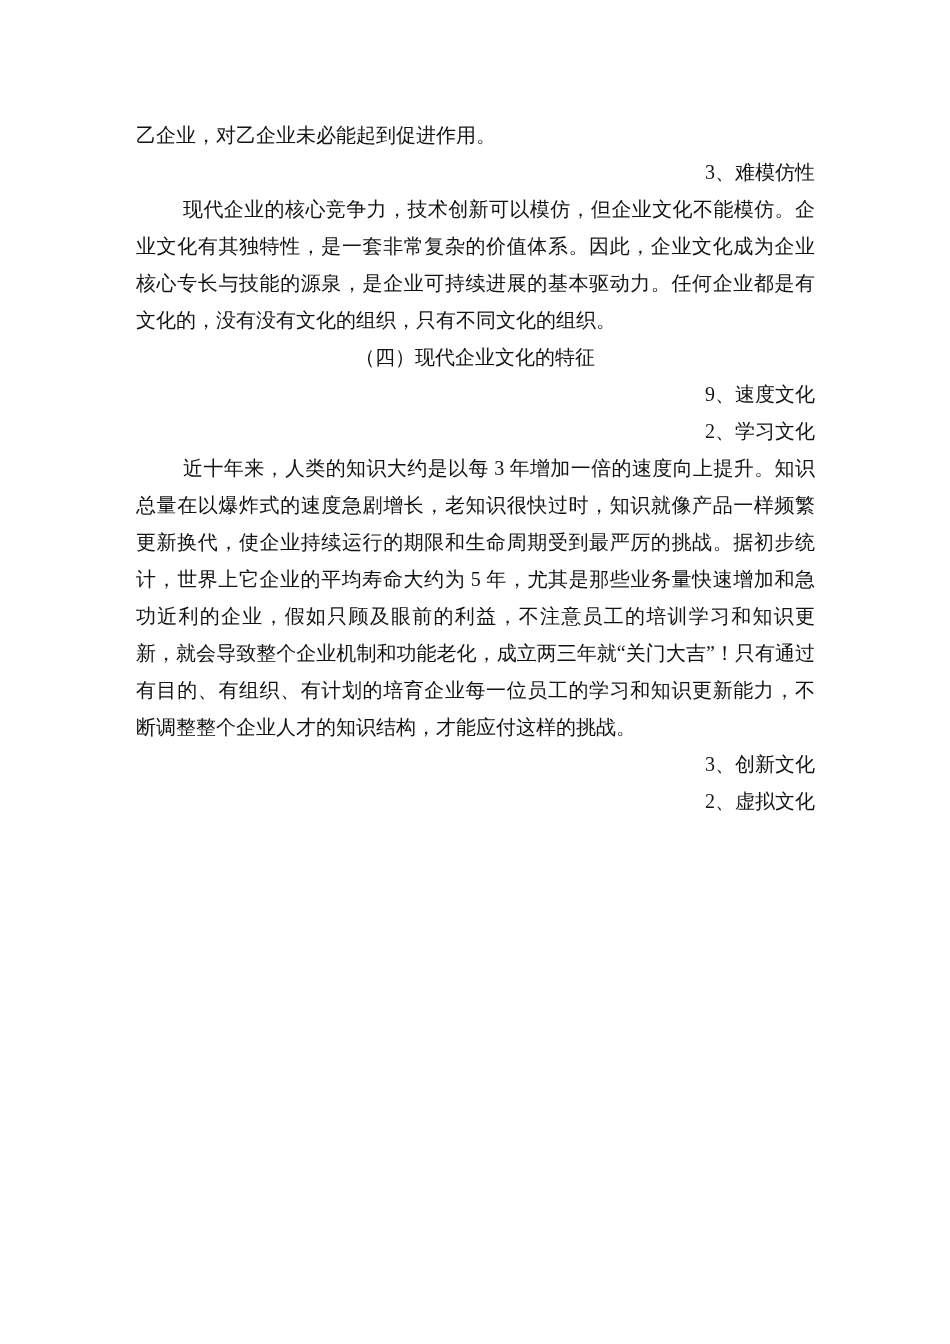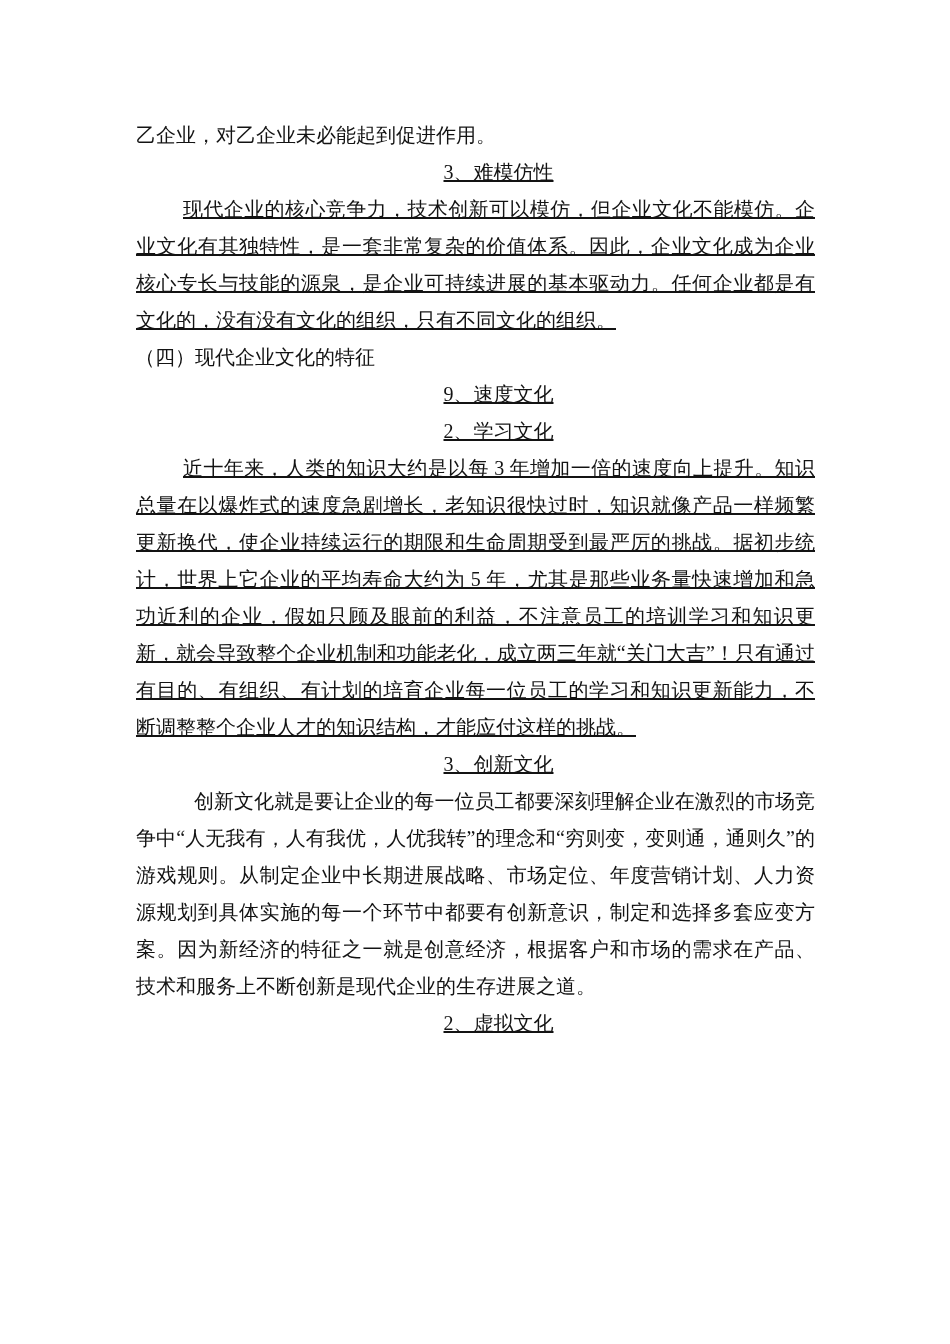--- a/index.html
+++ b/index.html
@@ -31,36 +31,34 @@
     margin: 0;
     padding: 0;
   }
   
   .para-cont {
     text-indent: 0;
   }
   
   .para {
     text-indent: 2.35em;
-    text-decoration: underline;
   }
   
   .para-deep {
     text-indent: 2.9em;
   }
   
   .h-num {
     text-indent: 2.3em;
-    text-align: center;
-    text-decoration: underline;
+    text-align: right;
   }
   
   .h-sec {
     text-indent: -0.05em;
-    text-align: left;
+    text-align: center;
   }
 </style>
 </head>
 <body>
 
 <div class="page">
   <div class="doc-content">
 
     <p class="para-cont">乙企业，对乙企业未必能起到促进作用。</p>
 
@@ -72,18 +70,17 @@
 
     <p class="h-num">9、速度文化</p>
 
 
     <p class="h-num">2、学习文化</p>
 
     <p class="para">近十年来，人类的知识大约是以每 3 年增加一倍的速度向上提升。知识总量在以爆炸式的速度急剧增长，老知识很快过时，知识就像产品一样频繁更新换代，使企业持续运行的期限和生命周期受到最严厉的挑战。据初步统计，世界上它企业的平均寿命大约为 5 年，尤其是那些业务量快速增加和急功近利的企业，假如只顾及眼前的利益，不注意员工的培训学习和知识更新，就会导致整个企业机制和功能老化，成立两三年就“关门大吉”！只有通过有目的、有组织、有计划的培育企业每一位员工的学习和知识更新能力，不断调整整个企业人才的知识结构，才能应付这样的挑战。</p>
 
     <p class="h-num">3、创新文化</p>
 
-    <p class="para-deep">创新文化就是要让企业的每一位员工都要深刻理解企业在激烈的市场竞争中“人无我有，人有我优，人优我转”的理念和“穷则变，变则通，通则久”的游戏规则。从制定企业中长期进展战略、市场定位、年度营销计划、人力资源规划到具体实施的每一个环节中都要有创新意识，制定和选择多套应变方案。因为新经济的特征之一就是创意经济，根据客户和市场的需求在产品、技术和服务上不断创新是现代企业的生存进展之道。</p>
 
     <p class="h-num">2、虚拟文化</p>
 
   </div>
 </div>
 
 </body></html>

